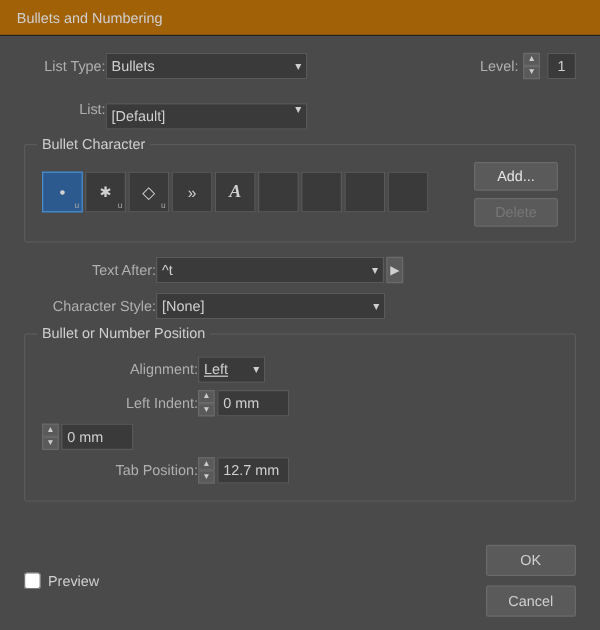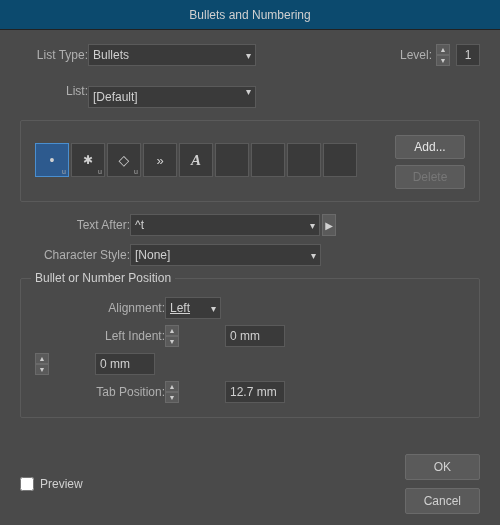--- a/index.html
+++ b/index.html
@@ -6,29 +6,28 @@
     body {
       width: 500px;
       height: 525px;
       background: #4a4a4a;
       font-family: Arial, sans-serif;
       font-size: 12px;
       color: #d0d0d0;
       overflow: hidden;
     }
     .title-bar {
-      background: #0c4a6e;
+      background: #a16207;
       height: 30px;
       display: flex;
       align-items: center;
       padding: 0 14px;
       color: #d0d0d0;
       font-size: 12px;
       border-bottom: 1px solid #222;
-      justify-content: center;
     }
     .dialog-body {
       padding: 14px 20px;
       background: #4a4a4a;
     }
     .row {
       display: flex;
       align-items: center;
       margin-bottom: 8px;
     }
@@ -137,21 +136,20 @@
       color: #d0d0d0;
       font-size: 12px;
       height: 26px;
       padding: 0 18px;
       cursor: pointer;
       border-radius: 2px;
     }
     .spinner-wrapper {
       display: flex;
       align-items: center;
-      gap: 44px;
     }
     .spinner-btns {
       display: flex;
       flex-direction: column;
       height: 22px;
       margin-right: 2px;
     }
     .spinner-up, .spinner-down {
       width: 14px;
       height: 11px;
@@ -258,20 +256,21 @@
   <div class="row" style="margin-bottom:12px;">
     <span class="label" style="width:68px;">List:</span>
     <div class="select-wrapper">
       <select style="width:168px;margin-top:12px;">
         <option>[Default]</option>
       </select>
     </div>
   </div>
 
   <div class="section-box">
+    <span class="section-label">Bullet Character</span>
     <div style="display:flex; align-items:flex-start; justify-content:space-between; margin-top:4px;">
       <div class="bullet-grid">
         <div class="bullet-cell selected">•<span class="sub-label">u</span></div>
         <div class="bullet-cell" style="font-size:12px;">✱<span class="sub-label">u</span></div>
         <div class="bullet-cell">◇<span class="sub-label">u</span></div>
         <div class="bullet-cell" style="font-size:13px;">»</div>
         <div class="bullet-cell" style="font-family:serif; font-style:italic; font-size:15px; font-weight:bold;">A</div>
         <div class="bullet-cell"></div>
         <div class="bullet-cell"></div>
         <div class="bullet-cell"></div>

